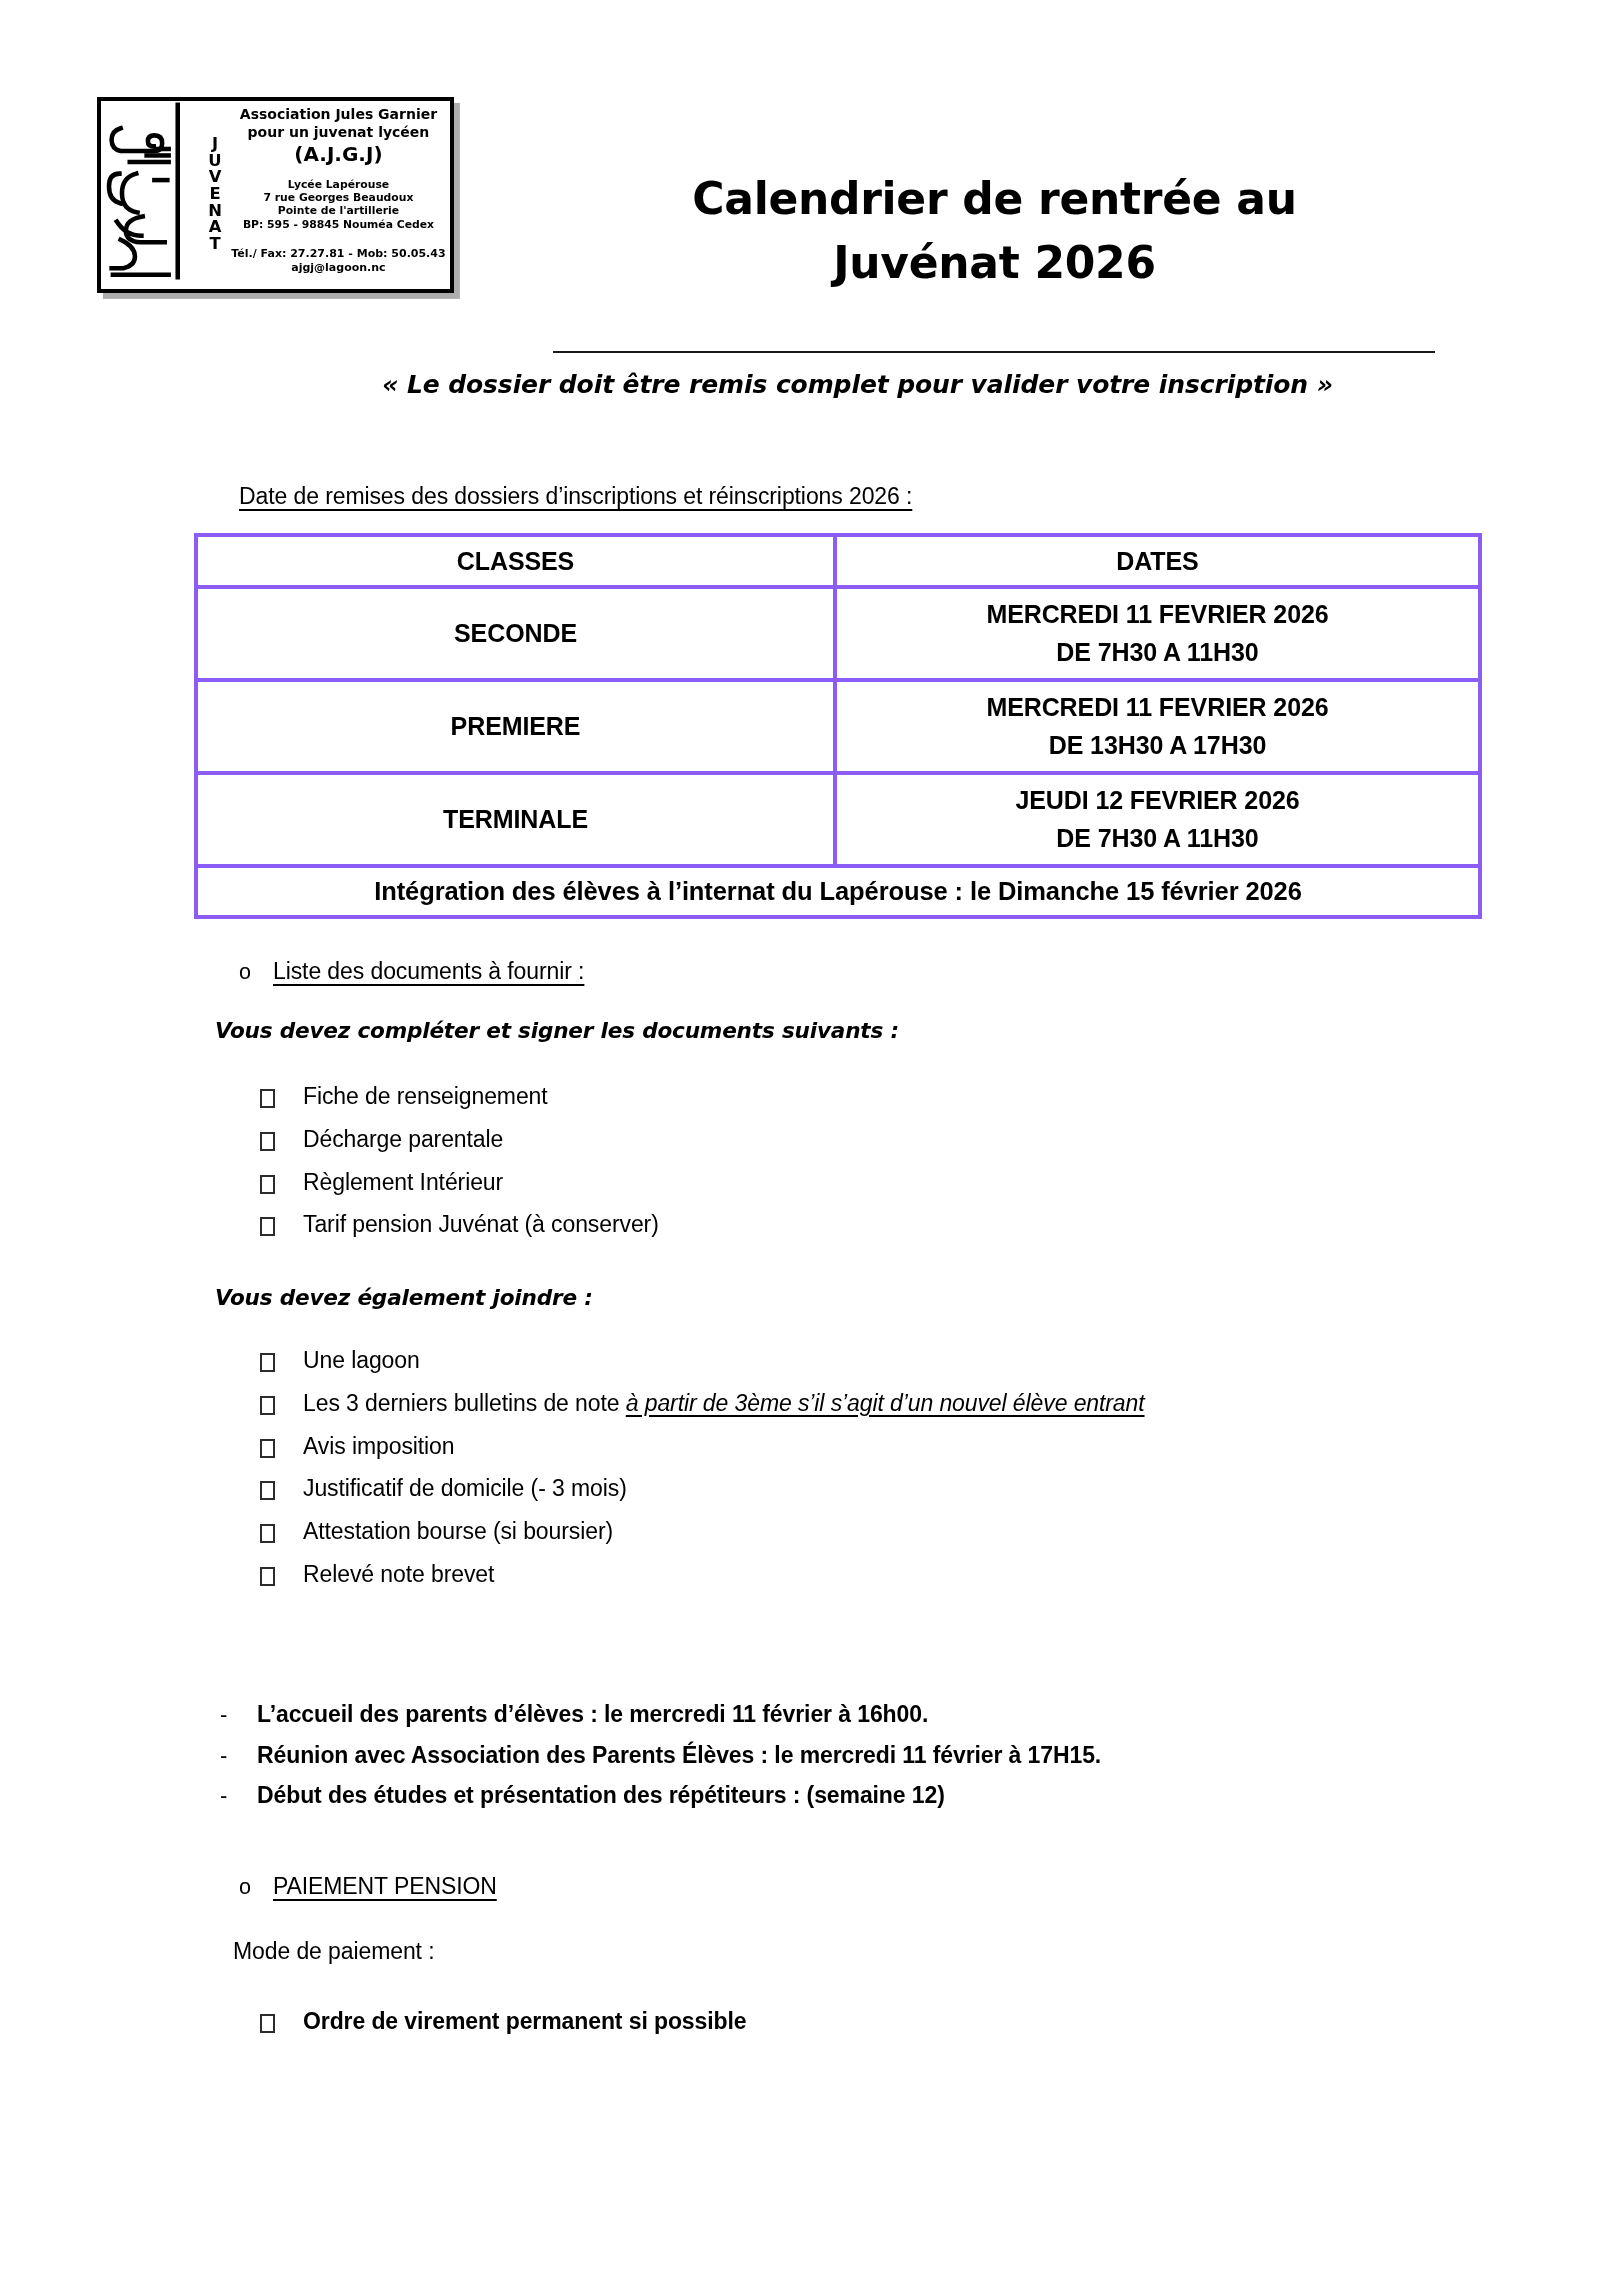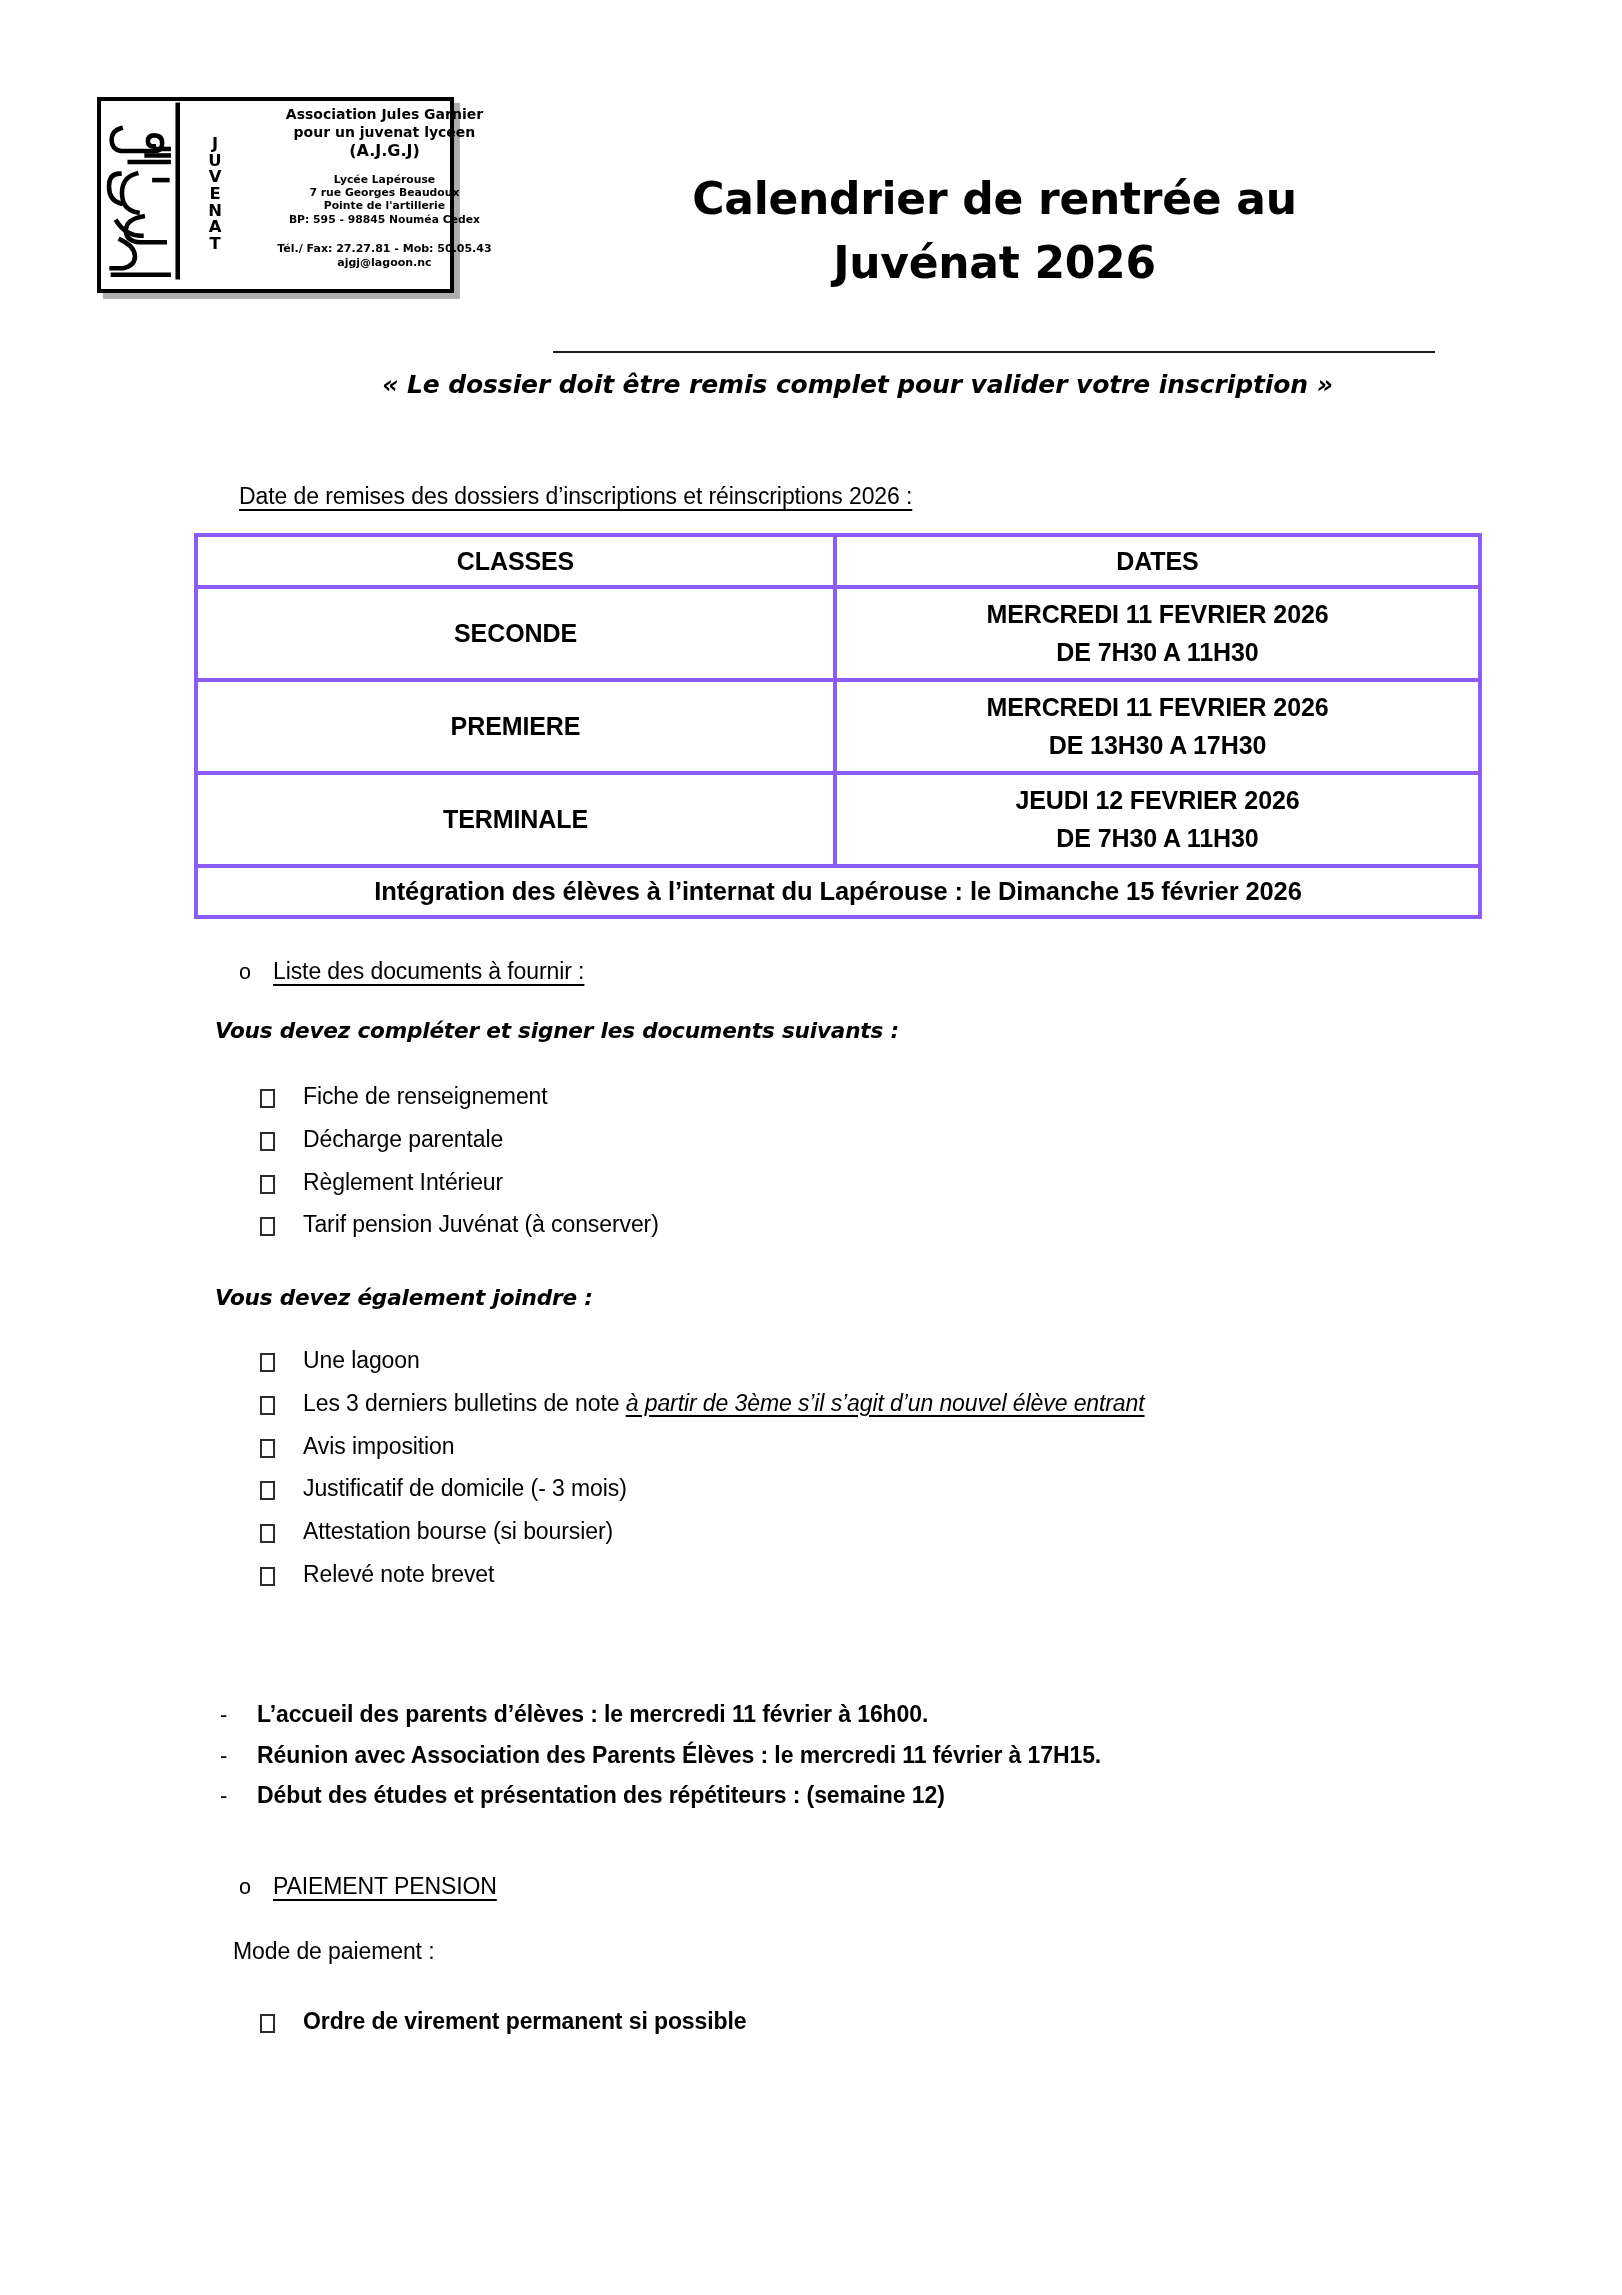--- a/index.html
+++ b/index.html
@@ -74,29 +74,28 @@
     flex: 1 1 auto;
     display: flex;
     flex-direction: column;
     justify-content: flex-start;
     align-items: center;
     padding: 4.6px 5.2px 3.3px 1.3px;
     box-sizing: border-box;
     font-family: "DejaVu Sans", sans-serif;
     font-weight: 700;
     text-align: left;
-    margin-left: 46px;
   }
   .logo-org {
     font-size: 14px;
     line-height: 1.28;
     white-space: nowrap;
   }
   .logo-abbr {
-    font-size: 16px;
+    font-size: 20px;
     line-height: 1.3;
   }
   .logo-addr {
     font-size: 10.8px;
     line-height: 1.23;
     margin-top: 10.5px;
     white-space: nowrap;
   }
   .logo-contact {
     font-size: 11px;

